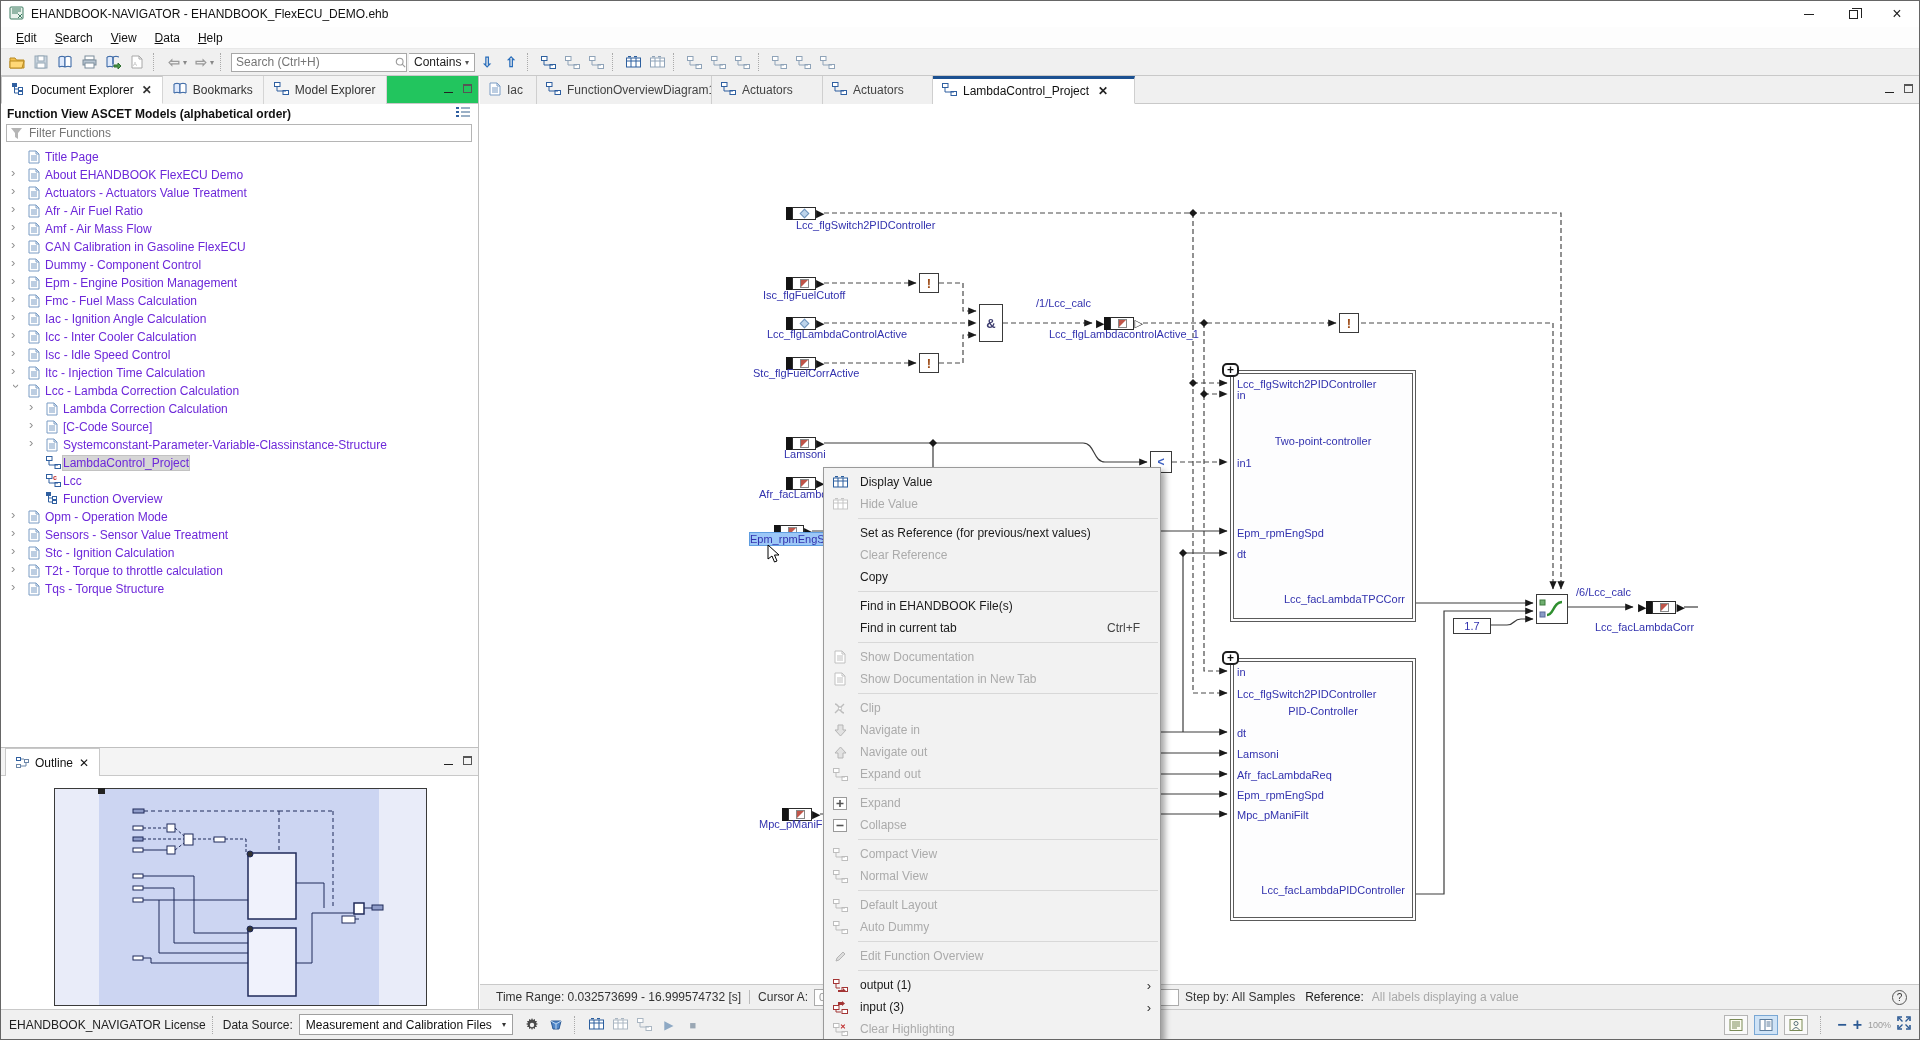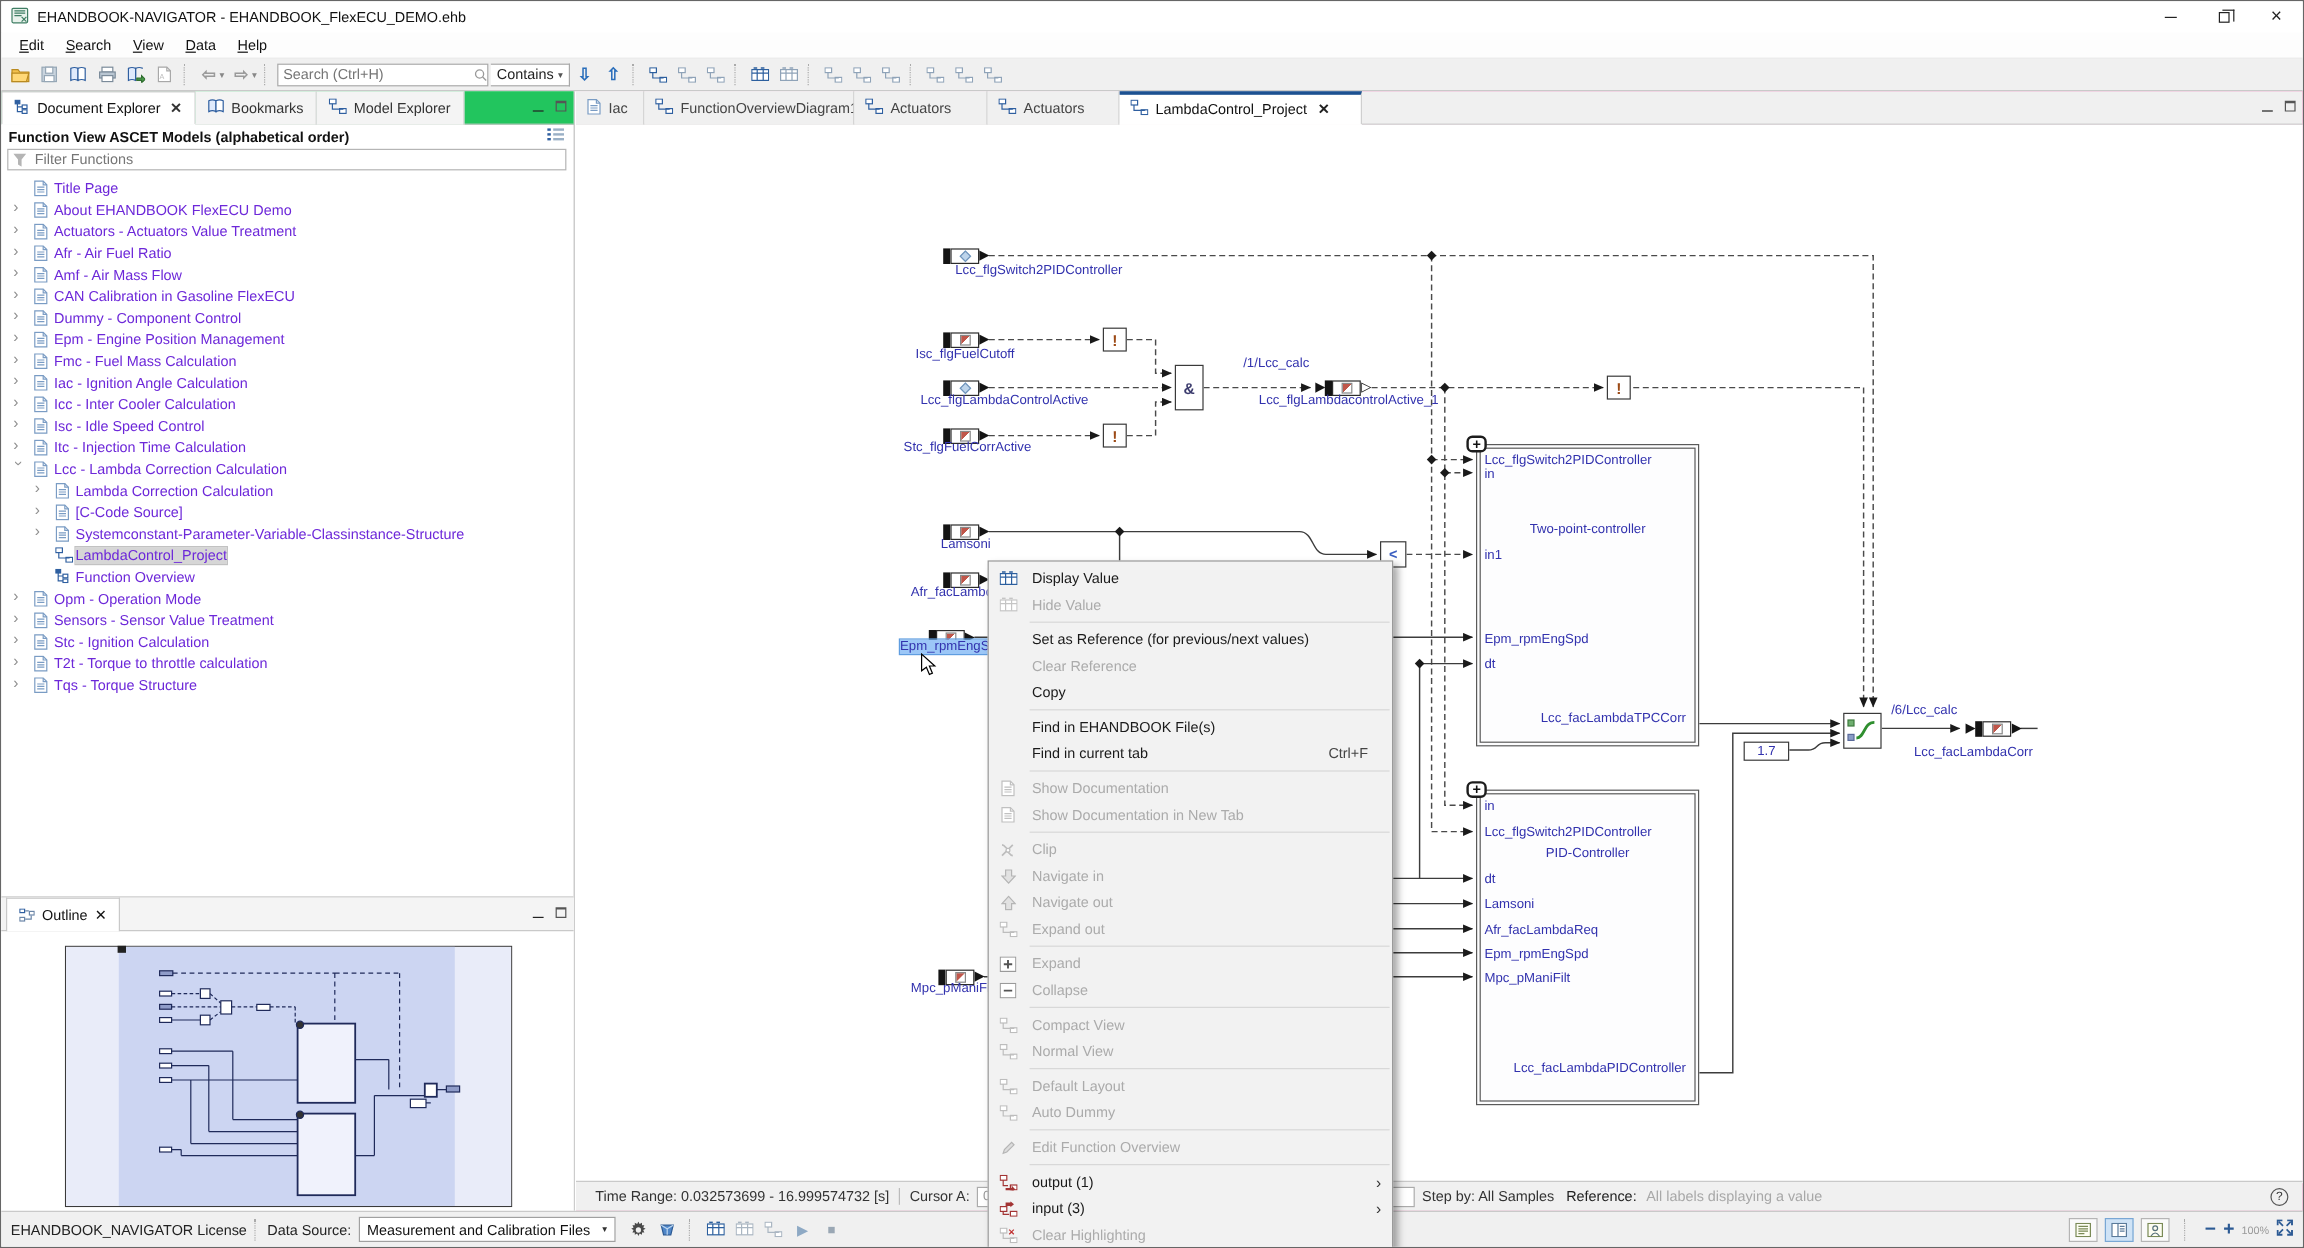--- a/index.html
+++ b/index.html
@@ -45,21 +45,21 @@
   .trow .chev{position:absolute;width:10px;color:#909090;font-size:13px;line-height:10px;top:2px;}
   .trow .chev.exp{transform:rotate(90deg);}
   .trow .tico{position:absolute;top:2px;}
   .trow .tlbl{position:absolute;top:2px;color:#6d28d9;}
   .trow.sel .tlbl{background:#d6d6d6;outline:1px solid #c2c2c2;}
   
   .outline-panel{position:absolute;left:0;bottom:0;width:100%;height:262px;border-top:1px solid #c0c0c0;background:#fff;}
   .outline-tabs{position:absolute;left:0;top:0;width:100%;height:28px;background:#f4f4f4;border-bottom:1px solid #c9c9c9;}
   .otab{position:absolute;left:4px;top:0;height:28px;background:#fff;border:1px solid #c9c9c9;border-bottom:none;display:flex;align-items:center;gap:6px;padding:0 10px;color:#111;}
   
-  .editor{position:absolute;left:479px;top:75px;right:0;bottom:30px;background:#ec4899;}
+  .editor{position:absolute;left:479px;top:75px;right:0;bottom:30px;background:#0f172a;}
   .ed-tabs{position:absolute;left:0;top:0;width:100%;height:28px;background:#f0f0f0;border-bottom:1px solid #c9c9c9;display:flex;}
   .etab{height:28px;display:flex;align-items:center;gap:6px;padding:0 9px;border-right:1px solid #cfcfcf;color:#444;background:#f0f0f0;overflow:hidden;}
   .etab.active{background:#fff;border-top:3px solid #1c5191;color:#111;border-bottom:1px solid #fff;}
   .etab .x{color:#222;font-weight:bold;margin-left:3px;}
   .canvas{position:absolute;left:0;top:28px;width:1441px;height:882px;background:#fff;overflow:hidden;}
   .dlayer{position:absolute;left:0;top:0;width:100%;height:100%;}
   .dlabel{position:absolute;font-size:11px;color:#3232ae;white-space:nowrap;}
   .dlabel.sel{background:#9cc7f7;outline:1px solid #5f9de0;}
   .src{position:absolute;display:flex;align-items:center;height:13px;}
   .src .sq{width:6px;height:13px;background:#141414;}
@@ -491,20 +491,29 @@
             </svg></span>
        <span class="tlbl" style="left:62px">Systemconstant-Parameter-Variable-Classinstance-Structure</span>
         </div>
         <div class="trow sel">
        <span class="tico" style="left:45px"><svg width="15" height="13" viewBox="0 0 15 13">
               <rect x="0.5" y="0.5" width="5.5" height="4" fill="#fff" stroke="#2f5fa0"></rect>
               <rect x="9" y="8.5" width="5.5" height="4" fill="#fff" stroke="#2f5fa0"></rect>
               <path d="M3 4.5 V9 h9 M12 9 V8.5" fill="none" stroke="#2f5fa0"></path>
             </svg></span>
        <span class="tlbl" style="left:62px">LambdaControl_Project</span>
+        </div>
+        <div class="trow">
+       <span class="tico" style="left:45px"><svg width="15" height="13" viewBox="0 0 15 13">
+              <rect x="0.5" y="0.5" width="5.5" height="4" fill="#fff" stroke="#2f5fa0"></rect>
+              <rect x="9" y="8.5" width="5.5" height="4" fill="#fff" stroke="#2f5fa0"></rect>
+              <path d="M3 4.5 V9 h9 M12 9 V8.5" fill="none" stroke="#2f5fa0"></path>
+              <text x="7" y="6" font-size="7" font-weight="bold" fill="#c03030" font-family="Liberation Sans">c</text>
+            </svg></span>
+       <span class="tlbl" style="left:62px">Lcc</span>
         </div>
         <div class="trow">
        <span class="tico" style="left:45px"><svg width="13" height="12" viewBox="0 0 13 12">
               <rect x="0.5" y="0.5" width="4" height="3" fill="#2f5fa0" stroke="#2f5fa0"></rect>
               <rect x="6.5" y="4.5" width="4" height="3" fill="#fff" stroke="#2f5fa0"></rect>
               <rect x="6.5" y="8.5" width="4" height="3" fill="#fff" stroke="#2f5fa0"></rect>
               <path d="M2.5 3.5 V6 h4 M2.5 6 V10 h4" fill="none" stroke="#2f5fa0"></path>
             </svg></span>
        <span class="tlbl" style="left:62px">Function Overview</span>
         </div>

